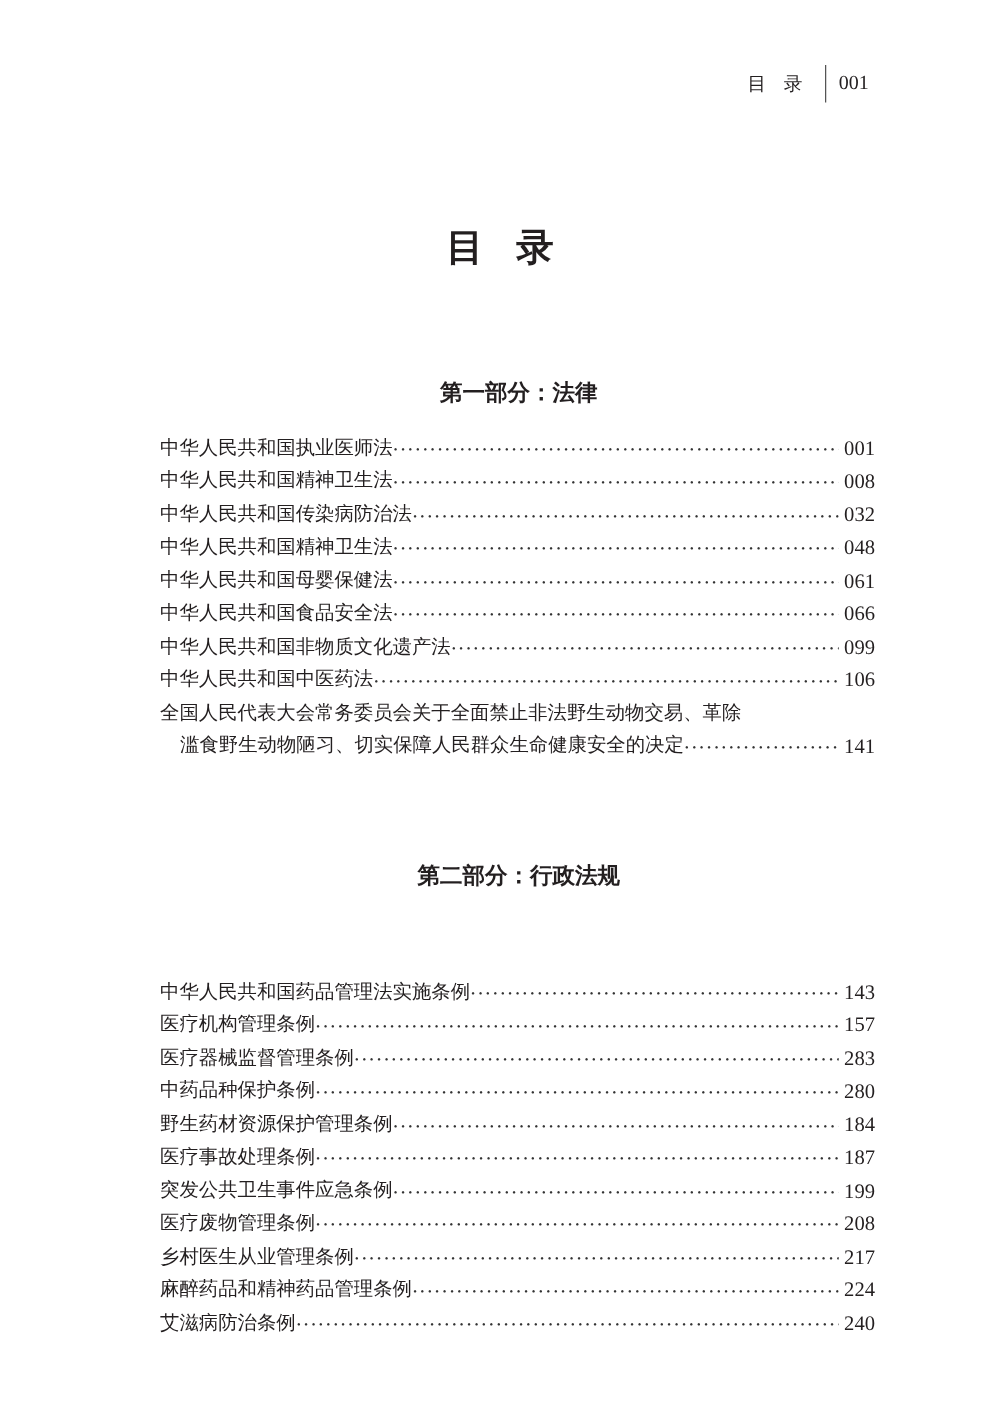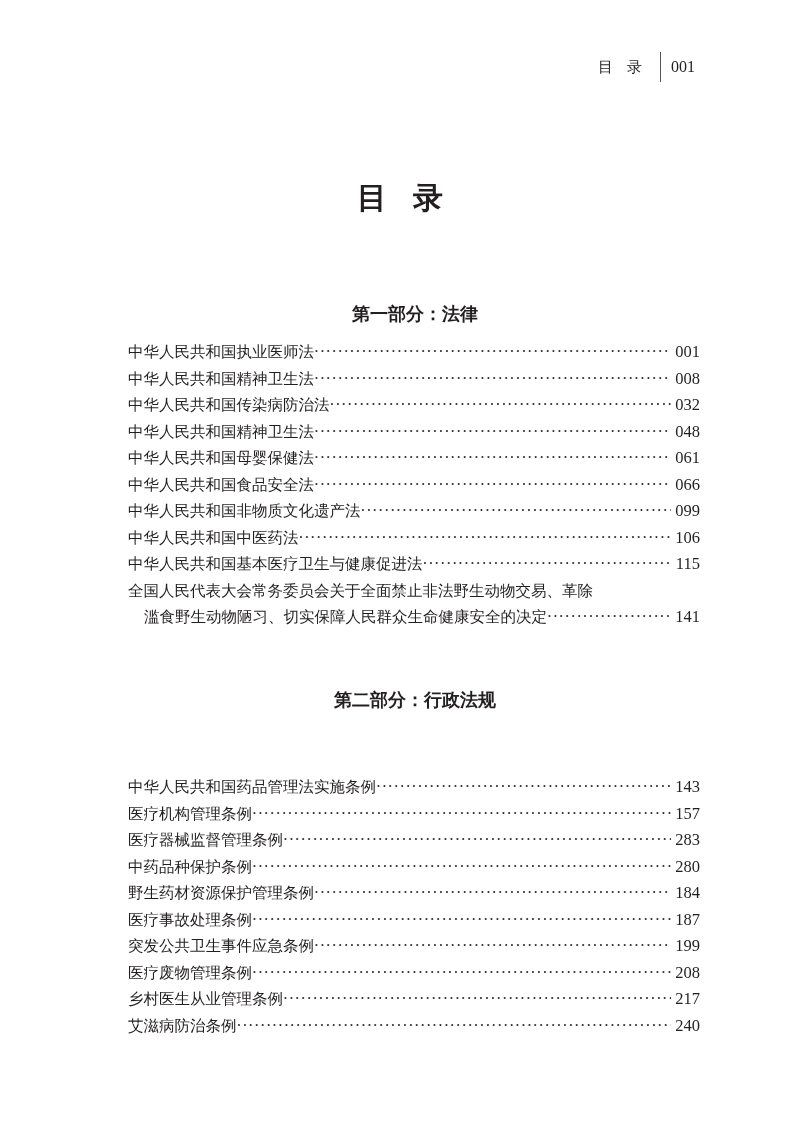--- a/index.html
+++ b/index.html
@@ -8,21 +8,21 @@
     .running-head { position:absolute; top:52px; right:105px; height:30px;
       display:flex; align-items:center; font-size:15px; }
     .running-head .rh-title { letter-spacing:14px; margin-right:0px; padding-right:2px; }
     .running-head .rh-sep { width:1px; height:30px; background:#555; margin:0 10px 0 2px; }
     .running-head .rh-page { font-family:"Liberation Serif",serif; font-size:16px; }
     .page-title { position:absolute; top:178px; left:0; width:800px; text-align:center;
       font-size:30px; font-weight:bold; letter-spacing:26px; text-indent:26px; }
     .section-title { position:absolute; left:0; width:830px; text-align:center;
       font-size:18px; font-weight:bold; }
     .toc { position:absolute; left:128px; width:572px; }
-    .toc-row { display:flex; align-items:flex-start; height:26.5px; font-size:15.5px; white-space:nowrap; }
+    .toc-row { display:flex; align-items:flex-end; height:26.5px; font-size:15.5px; white-space:nowrap; }
     .toc-row .t { flex:0 0 auto; }
     .toc-row .dots { flex:1 1 auto; overflow:hidden; letter-spacing:1px; color:#333; margin:0 4px 0 0; }
     .toc-row .dots::before { content:"··································································································································"; }
     .toc-row .pg { flex:0 0 auto; font-family:"Liberation Serif",serif; font-size:16.5px; }
     .toc-row.indent { padding-left:16px; }
   </style>
 </head>
 <body>
 
 <div class="running-head">
@@ -69,25 +69,20 @@
   <div class="toc-row">
       <span class="t">中华人民共和国非物质文化遗产法</span>
       <span class="dots"></span>
       <span class="pg">099</span>
     </div>
   <div class="toc-row">
       <span class="t">中华人民共和国中医药法</span>
       <span class="dots"></span>
       <span class="pg">106</span>
     </div>
-  <div class="toc-row">
-      <span class="t">中华人民共和国基本医疗卫生与健康促进法</span>
-      <span class="dots"></span>
-      <span class="pg">115</span>
-    </div>
   <div class="toc-row nolead">
       <span class="t">全国人民代表大会常务委员会关于全面禁止非法野生动物交易、革除</span>
     </div>
   <div class="toc-row indent">
       <span class="t">滥食野生动物陋习、切实保障人民群众生命健康安全的决定</span>
       <span class="dots"></span>
       <span class="pg">141</span>
     </div>
 </div>
 
@@ -133,17 +128,22 @@
       <span class="t">医疗废物管理条例</span>
       <span class="dots"></span>
       <span class="pg">208</span>
     </div>
   <div class="toc-row">
       <span class="t">乡村医生从业管理条例</span>
       <span class="dots"></span>
       <span class="pg">217</span>
     </div>
   <div class="toc-row">
+      <span class="t">麻醉药品和精神药品管理条例</span>
+      <span class="dots"></span>
+      <span class="pg">224</span>
+    </div>
+  <div class="toc-row">
       <span class="t">艾滋病防治条例</span>
       <span class="dots"></span>
       <span class="pg">240</span>
     </div>
 </div>
 
 </body></html>

